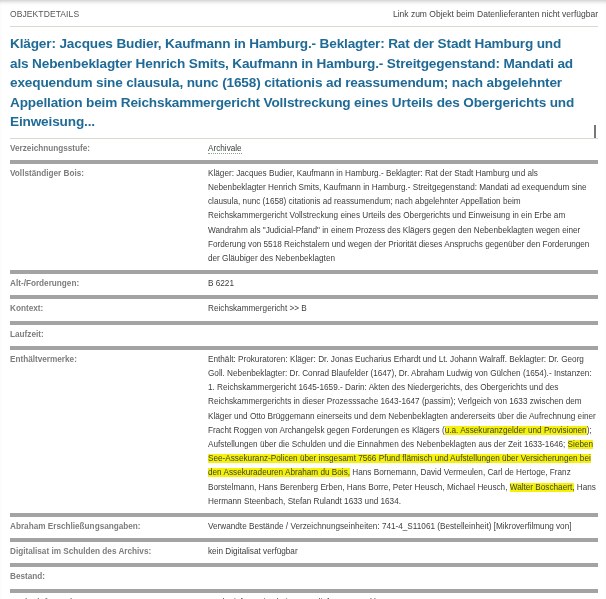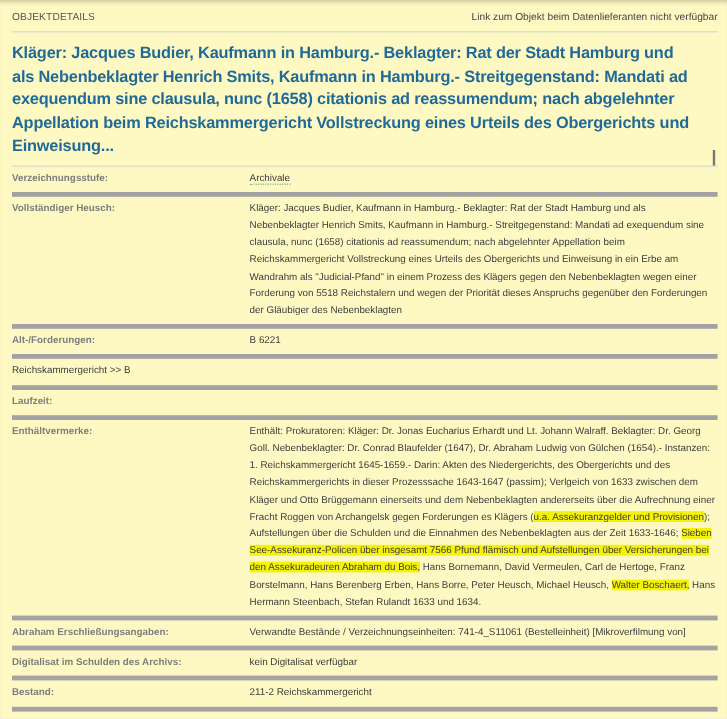--- a/index.html
+++ b/index.html
@@ -9,21 +9,21 @@
       height: 599px;
       overflow: hidden;
       background: #e8ece2;
       font-family: "Liberation Sans", sans-serif;
       color: #3a3a3a;
     }
     .wrap {
       position: relative;
       width: 606px;
       height: 599px;
-      background: #fef9c3;
+      background: #ffffff;
       box-shadow: inset 0 4px 4px -3px rgba(0,0,0,0.25);
     }
     .topbar {
       display: flex;
       justify-content: space-between;
       align-items: center;
       padding: 6px 8px 0 10px;
       height: 16px;
       font-size: 8.5px;
     }
@@ -104,31 +104,32 @@
     <div class="resize-bar"></div>
   </div>
 
   <div class="rows">
     <div class="row">
       <div class="label">Verzeichnungsstufe:</div>
       <div class="value"><span class="link-dotted">Archivale</span></div>
     </div>
 
     <div class="row">
-      <div class="label">Vollständiger Heusch:</div>
+      <div class="label">Vollständiger Bois:</div>
       <div class="value">Kläger: Jacques Budier, Kaufmann in Hamburg.- Beklagter: Rat der Stadt Hamburg und als Nebenbeklagter Henrich Smits, Kaufmann in Hamburg.- Streitgegenstand: Mandati ad exequendum sine clausula, nunc (1658) citationis ad reassumendum; nach abgelehnter Appellation beim Reichskammergericht Vollstreckung eines Urteils des Obergerichts und Einweisung in ein Erbe am Wandrahm als "Judicial-Pfand" in einem Prozess des Klägers gegen den Nebenbeklagten wegen einer Forderung von 5518 Reichstalern und wegen der Priorität dieses Anspruchs gegenüber den Forderungen der Gläubiger des Nebenbeklagten</div>
     </div>
 
 
     <div class="row">
       <div class="label">Alt-/Forderungen:</div>
       <div class="value">B 6221</div>
     </div>
 
     <div class="row">
+      <div class="label">Kontext:</div>
       <div class="value">Reichskammergericht &gt;&gt; B</div>
     </div>
 
     <div class="row">
       <div class="label">Laufzeit:</div>
     </div>
 
     <div class="row">
       <div class="label">Enthältvermerke:</div>
       <div class="value"><span>Enthält: Prokuratoren: Kläger: Dr. Jonas Eucharius Erhardt und Lt. Johann Walraff. Beklagter: Dr. Georg Goll. Nebenbeklagter: Dr. Conrad Blaufelder (1647), Dr. Abraham Ludwig von Gülchen (1654).- Instanzen: 1. Reichskammergericht 1645-1659.- Darin: Akten des Niedergerichts, des Obergerichts und des Reichskammergerichts in dieser Prozesssache 1643-1647 (passim); Verlgeich von 1633 zwischen dem Kläger und Otto Brüggemann einerseits und dem Nebenbeklagten andererseits über die Aufrechnung einer Fracht Roggen von Archangelsk gegen Forderungen es Klägers (</span><span class="hl">u.a. Assekuranzgelder und Provisionen</span><span>); Aufstellungen über die Schulden und die Einnahmen des Nebenbeklagten aus der Zeit 1633-1646; </span><span class="hl">Sieben See-Assekuranz-Policen über insgesamt 7566 Pfund flämisch und Aufstellungen über Versicherungen bei den Assekuradeuren Abraham du Bois,</span><span> Hans Bornemann, David Vermeulen, Carl de Hertoge, Franz Borstelmann, Hans Berenberg Erben, Hans Borre, Peter Heusch, Michael Heusch, </span><span class="hl">Walter Boschaert,</span><span> Hans Hermann Steenbach, Stefan Rulandt 1633 und 1634.</span></div>
@@ -139,21 +140,20 @@
       <div class="value">Verwandte Bestände / Verzeichnungseinheiten: 741-4_S11061 (Bestelleinheit) [Mikroverfilmung von]</div>
     </div>
 
     <div class="row">
       <div class="label">Digitalisat im Schulden des Archivs:</div>
       <div class="value">kein Digitalisat verfügbar</div>
     </div>
 
     <div class="row">
       <div class="label">Bestand:</div>
-      <div class="value">211-2 Reichskammergericht</div>
     </div>
 
     <div class="row">
       <div class="label">Rechteinformation:</div>
       <div class="value">Rechteinformation beim Datenlieferanten zu klären.</div>
     </div>
   </div>
 </div>
 
 </body></html>

